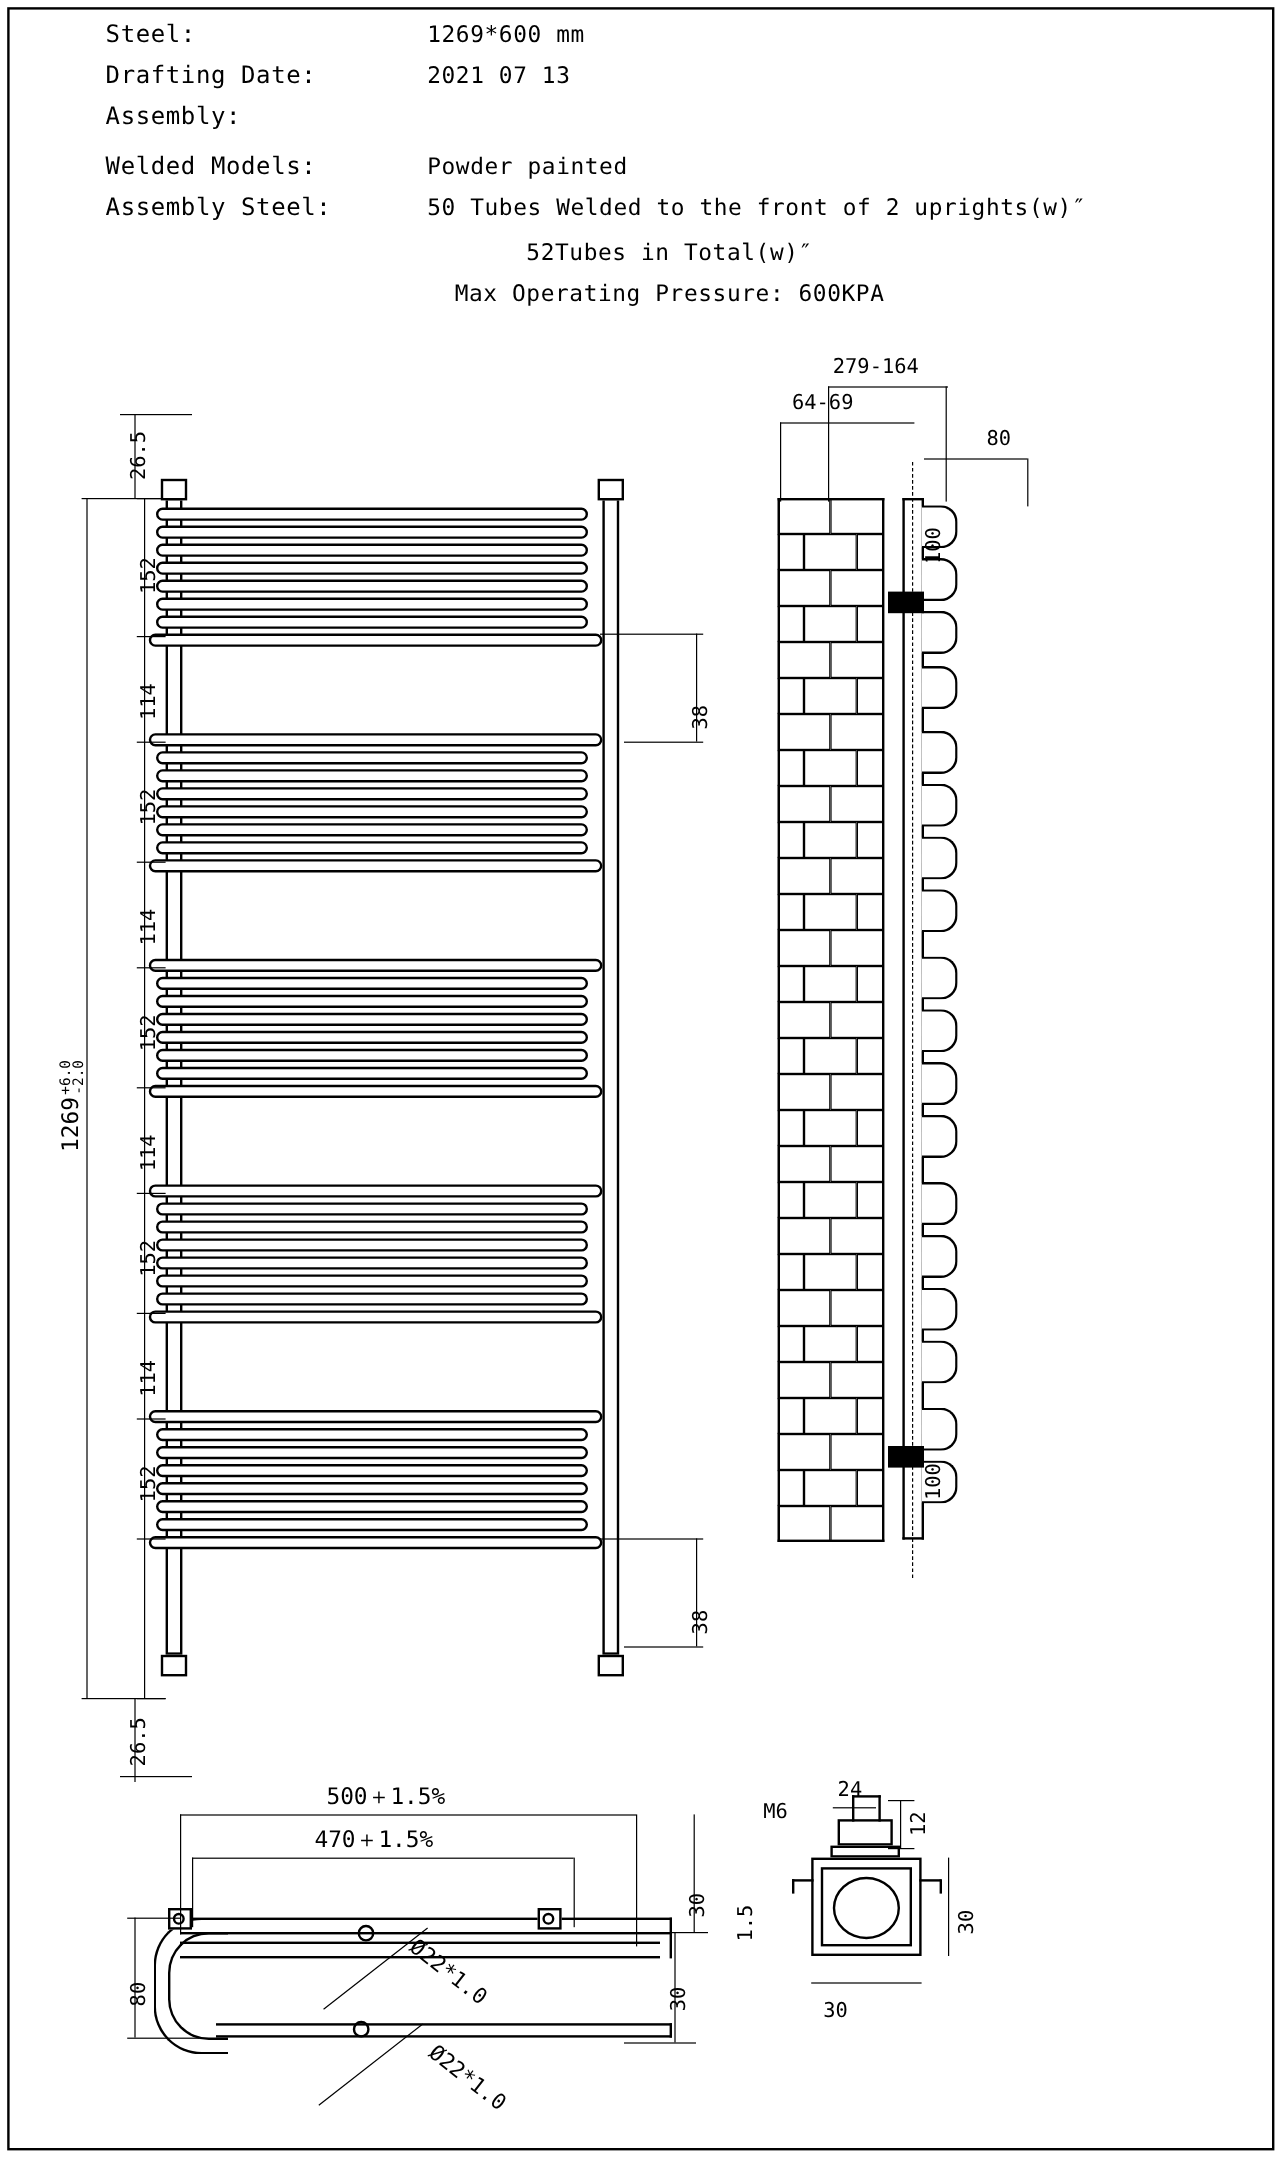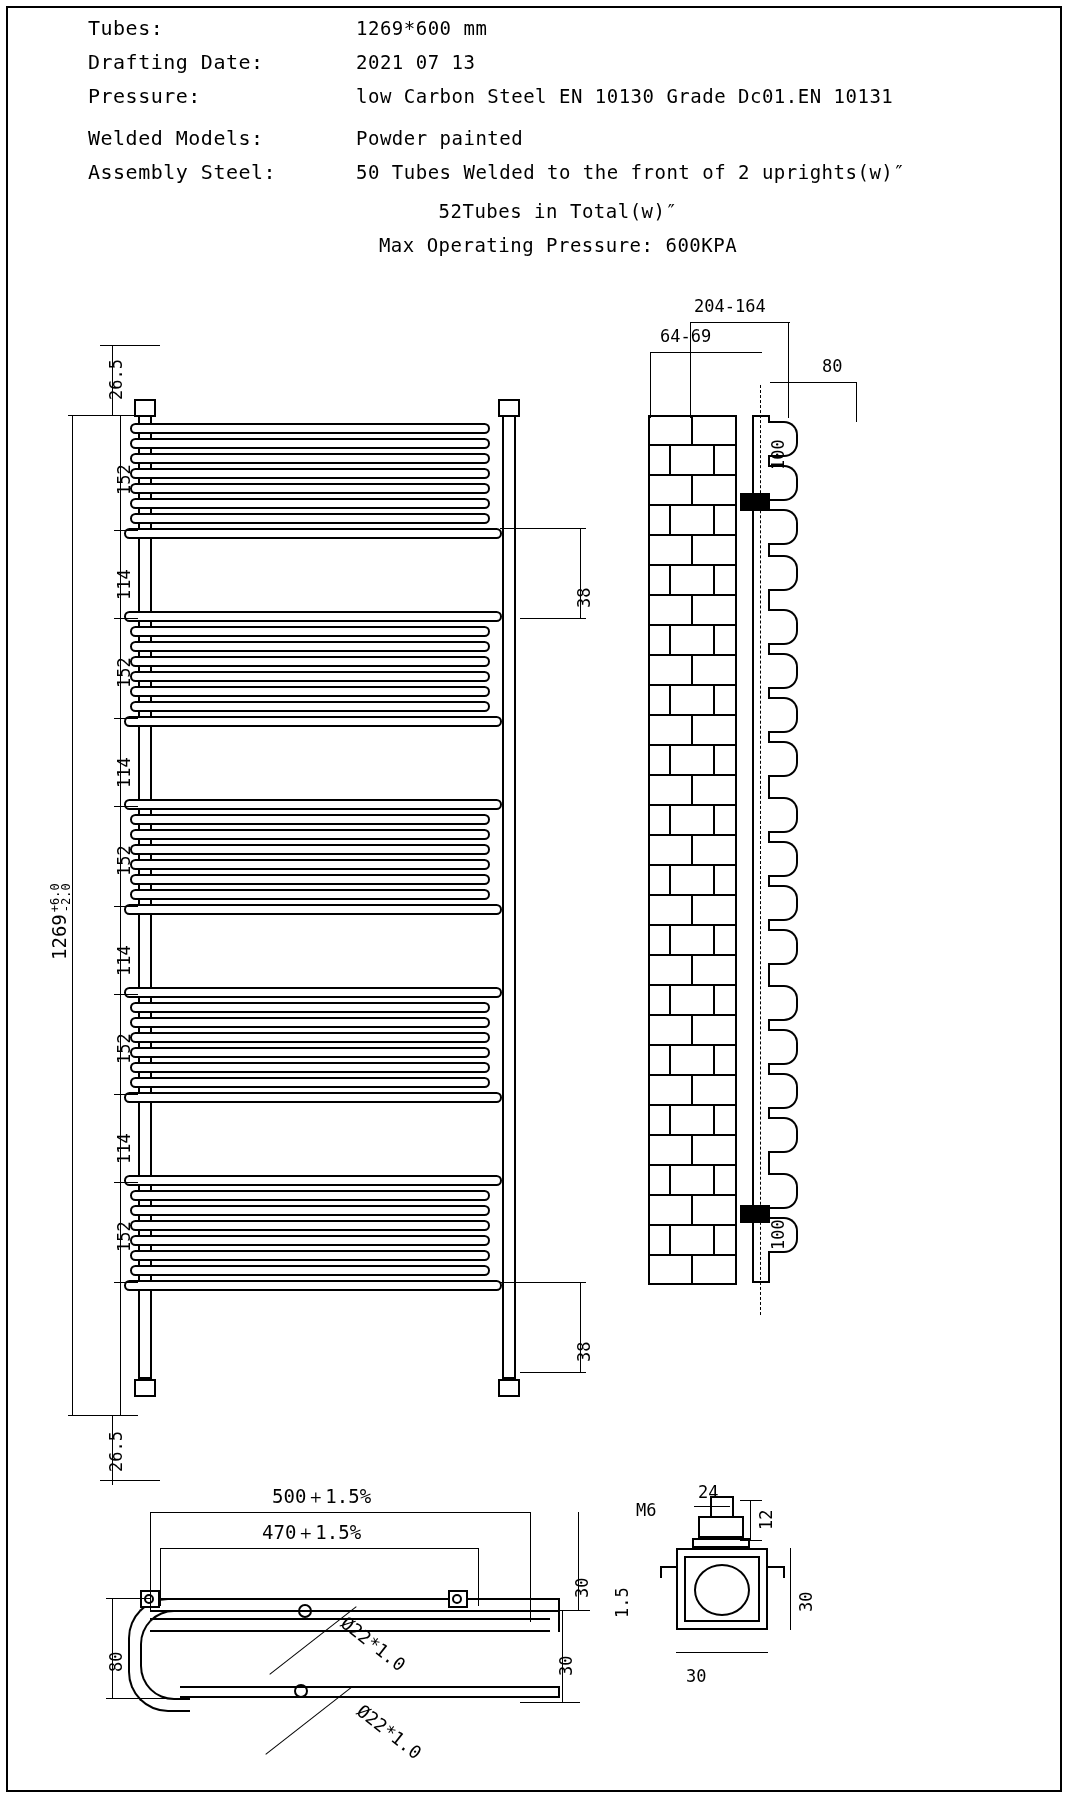--- a/index.html
+++ b/index.html
@@ -47,30 +47,29 @@
   .rot45{transform:rotate(38deg);transform-origin:0 0;}
 </style>
 </head>
 <body>
 
 <div id="sheet">
   <div class="frame"></div>
 
   <div class="spec">
     <div class="specrow">
-      <div class="speclabel">Tubes:</div>
+      <div class="speclabel">Steel:</div>
       <div class="specval">1269*600 mm</div>
     </div>
     <div class="specrow">
       <div class="speclabel">Drafting Date:</div>
       <div class="specval">2021 07 13</div>
     </div>
     <div class="specrow">
-      <div class="speclabel">Pressure:</div>
-      <div class="specval">low Carbon Steel  EN 10130 Grade Dc01.EN 10131</div>
+      <div class="speclabel">Assembly:</div>
     </div>
     <div style="height:8px"></div>
     <div class="specrow">
       <div class="speclabel">Welded Models:</div>
       <div class="specval">Powder painted</div>
     </div>
     <div class="specrow">
       <div class="speclabel">Assembly Steel:</div>
       <div class="specval">50 Tubes Welded to the front of 2 uprights(w)″</div>
     </div>
@@ -293,21 +292,21 @@
     <div class="sidetube" style="left:120px;top:758px;height:36px;"></div>
     <div class="sidetube" style="left:120px;top:802px;height:36px;"></div>
 
     <div class="valve" style="left:92px;top:78px;width:30px;height:18px;"></div>
     <div class="valve" style="left:92px;top:790px;width:30px;height:18px;"></div>
   </div>
 
   <div class="ln h" style="left:690px;top:322px;width:100px;"></div>
   <div class="ln v" style="left:690px;top:322px;height:96px;"></div>
   <div class="ln v" style="left:788px;top:322px;height:96px;"></div>
-  <div class="txt" style="left:694px;top:296px;">204-164</div>
+  <div class="txt" style="left:694px;top:296px;">279-164</div>
 
   <div class="ln h" style="left:650px;top:352px;width:112px;"></div>
   <div class="ln v" style="left:650px;top:352px;height:66px;"></div>
   <div class="txt" style="left:660px;top:326px;">64-69</div>
 
   <div class="ln h" style="left:770px;top:382px;width:86px;"></div>
   <div class="ln v" style="left:856px;top:382px;height:40px;"></div>
   <div class="txt" style="left:822px;top:356px;">80</div>
 
   <div class="vtxt" style="left:768px;top:470px;">100</div>

